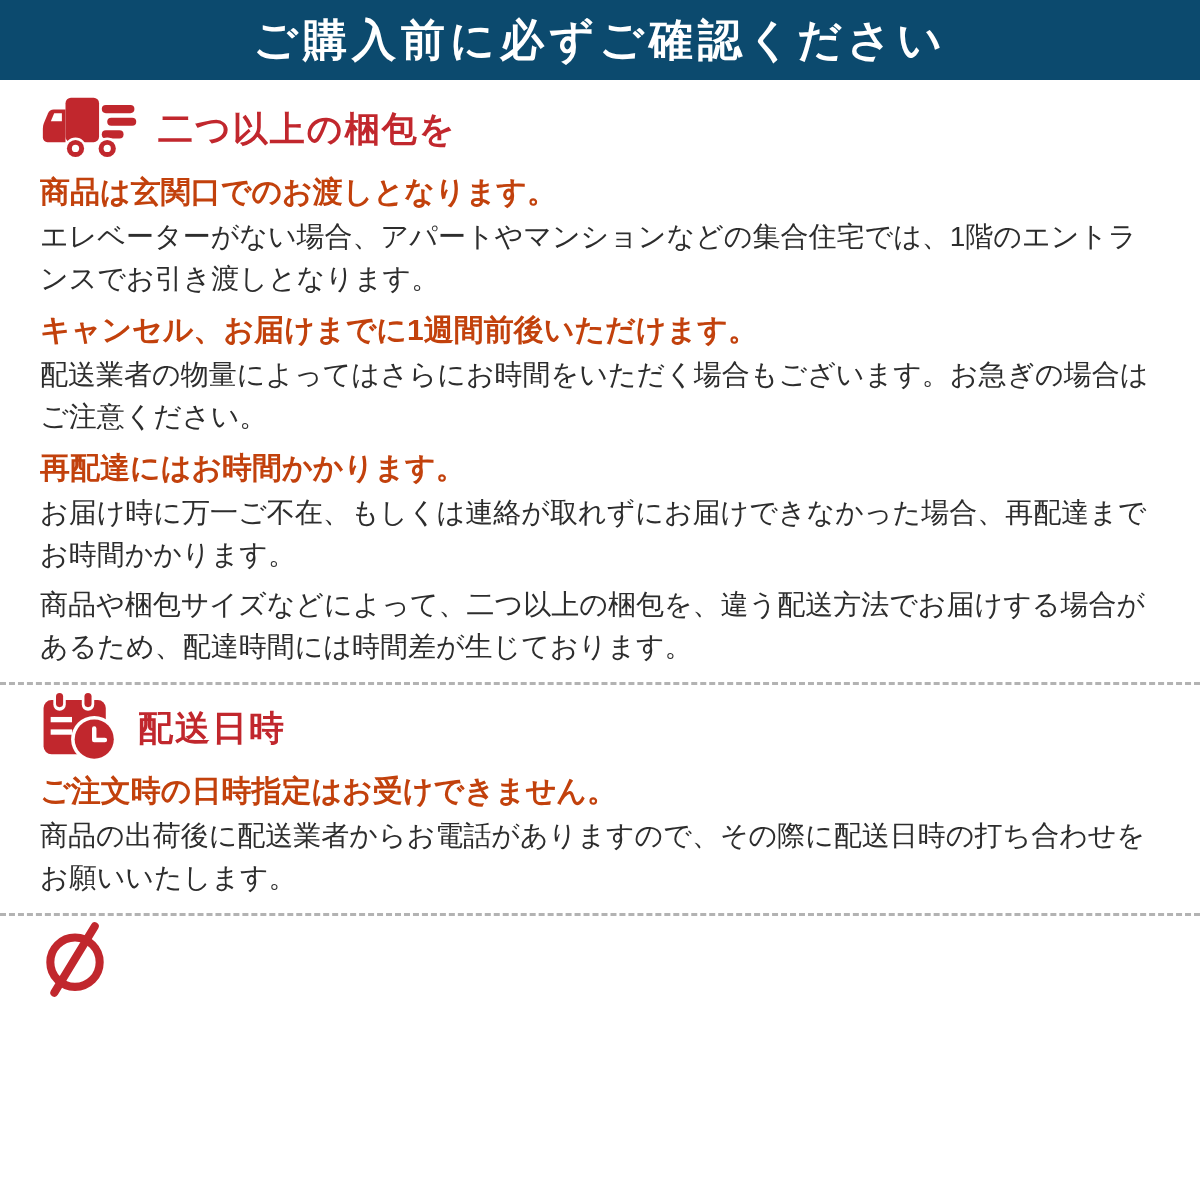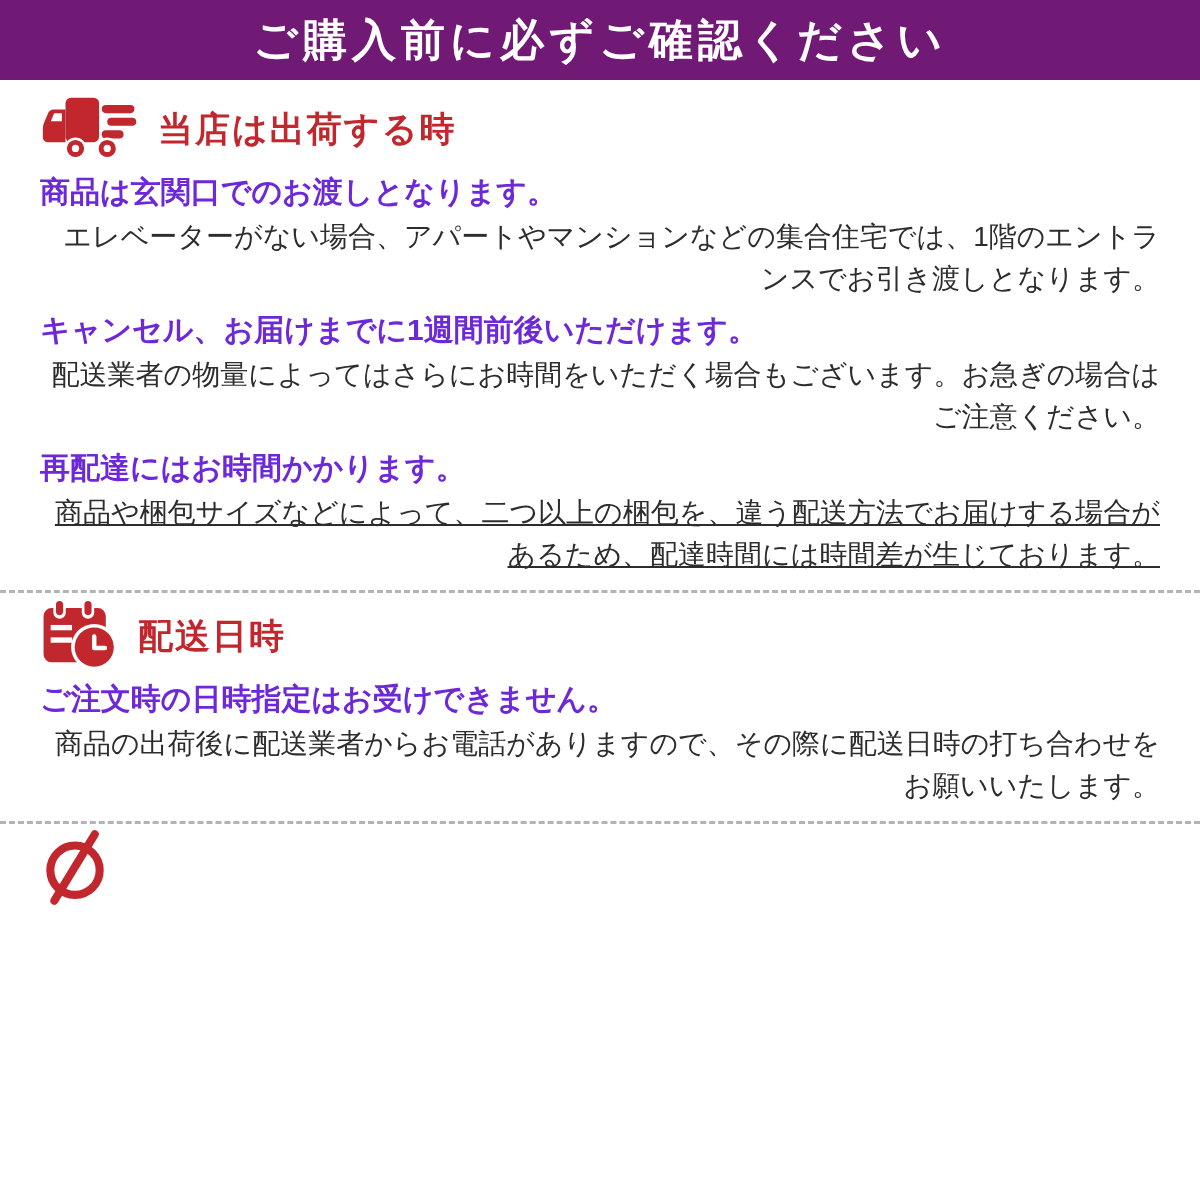--- a/index.html
+++ b/index.html
@@ -7,21 +7,21 @@
   body {
     width: 1200px;
     height: 1200px;
     background: #ffffff;
     font-family: "Liberation Sans", "DejaVu Sans", sans-serif;
     color: #2d2d2d;
     overflow: hidden;
   }
   .banner {
     height: 80px;
-    background: #701a75;
+    background: #0c4a6e;
     display: flex;
     align-items: center;
     justify-content: center;
   }
   .banner-title {
     color: #ffffff;
     font-size: 44px;
     font-weight: bold;
     letter-spacing: 5px;
     white-space: nowrap;
@@ -36,35 +36,34 @@
   }
   .icon { flex: 0 0 auto; display: flex; align-items: center; }
   .section-title {
     color: #c1272d;
     font-size: 35px;
     font-weight: bold;
     margin: 0;
     letter-spacing: 2px;
   }
   .emphasis {
-    color: #6d28d9;
+    color: #c2410c;
     font-size: 30px;
     font-weight: bold;
     line-height: 36px;
     margin: 12px 0 6px;
   }
   .body-text {
     color: #2d2d2d;
     font-size: 28px;
     font-weight: normal;
     line-height: 42px;
     margin: 0 0 8px;
-    text-align: right;
   }
-  .body-text.tight { margin-bottom: 12px; text-decoration: underline; }
+  .body-text.tight { margin-bottom: 12px; }
   .divider {
     border: none;
     border-top: 3px dashed #b3b3b3;
     width: 1200px;
     margin: 14px 0 10px -40px;
   }
 </style>
 </head>
 <body>
 
@@ -87,27 +86,28 @@
           </g>
           <path d="M15.5 20 h8.5 v9 H11.8 Z" fill="#ffffff"></path>
           <circle cx="39" cy="59" r="12" fill="#ffffff"></circle>
           <circle cx="39" cy="59" r="9.5" fill="#c1272d"></circle>
           <circle cx="39" cy="59" r="4" fill="#ffffff"></circle>
           <circle cx="74" cy="59" r="12" fill="#ffffff"></circle>
           <circle cx="74" cy="59" r="9.5" fill="#c1272d"></circle>
           <circle cx="74" cy="59" r="4" fill="#ffffff"></circle>
         </svg>
       </span>
-      <h2 class="section-title">当店は出荷する時</h2>
+      <h2 class="section-title">二つ以上の梱包を</h2>
     </div>
     <p class="emphasis">商品は玄関口でのお渡しとなります。</p>
     <p class="body-text">エレベーターがない場合、アパートやマンションなどの集合住宅では、1階のエントランスでお引き渡しとなります。</p>
     <p class="emphasis">キャンセル、お届けまでに1週間前後いただけます。</p>
     <p class="body-text">配送業者の物量によってはさらにお時間をいただく場合もございます。お急ぎの場合はご注意ください。</p>
     <p class="emphasis">再配達にはお時間かかります。</p>
+    <p class="body-text">お届け時に万一ご不在、もしくは連絡が取れずにお届けできなかった場合、再配達までお時間かかります。</p>
     <p class="body-text tight">商品や梱包サイズなどによって、二つ以上の梱包を、違う配送方法でお届けする場合があるため、配達時間には時間差が生じております。</p>
   </section>
 
   <hr class="divider">
 
   <section>
     <div class="section-header">
       <span class="icon">
         <svg viewBox="0 0 90 82" width="80" height="73" aria-hidden="true">
           <rect x="4" y="9" width="70" height="61" rx="9" fill="#c1272d"></rect>

